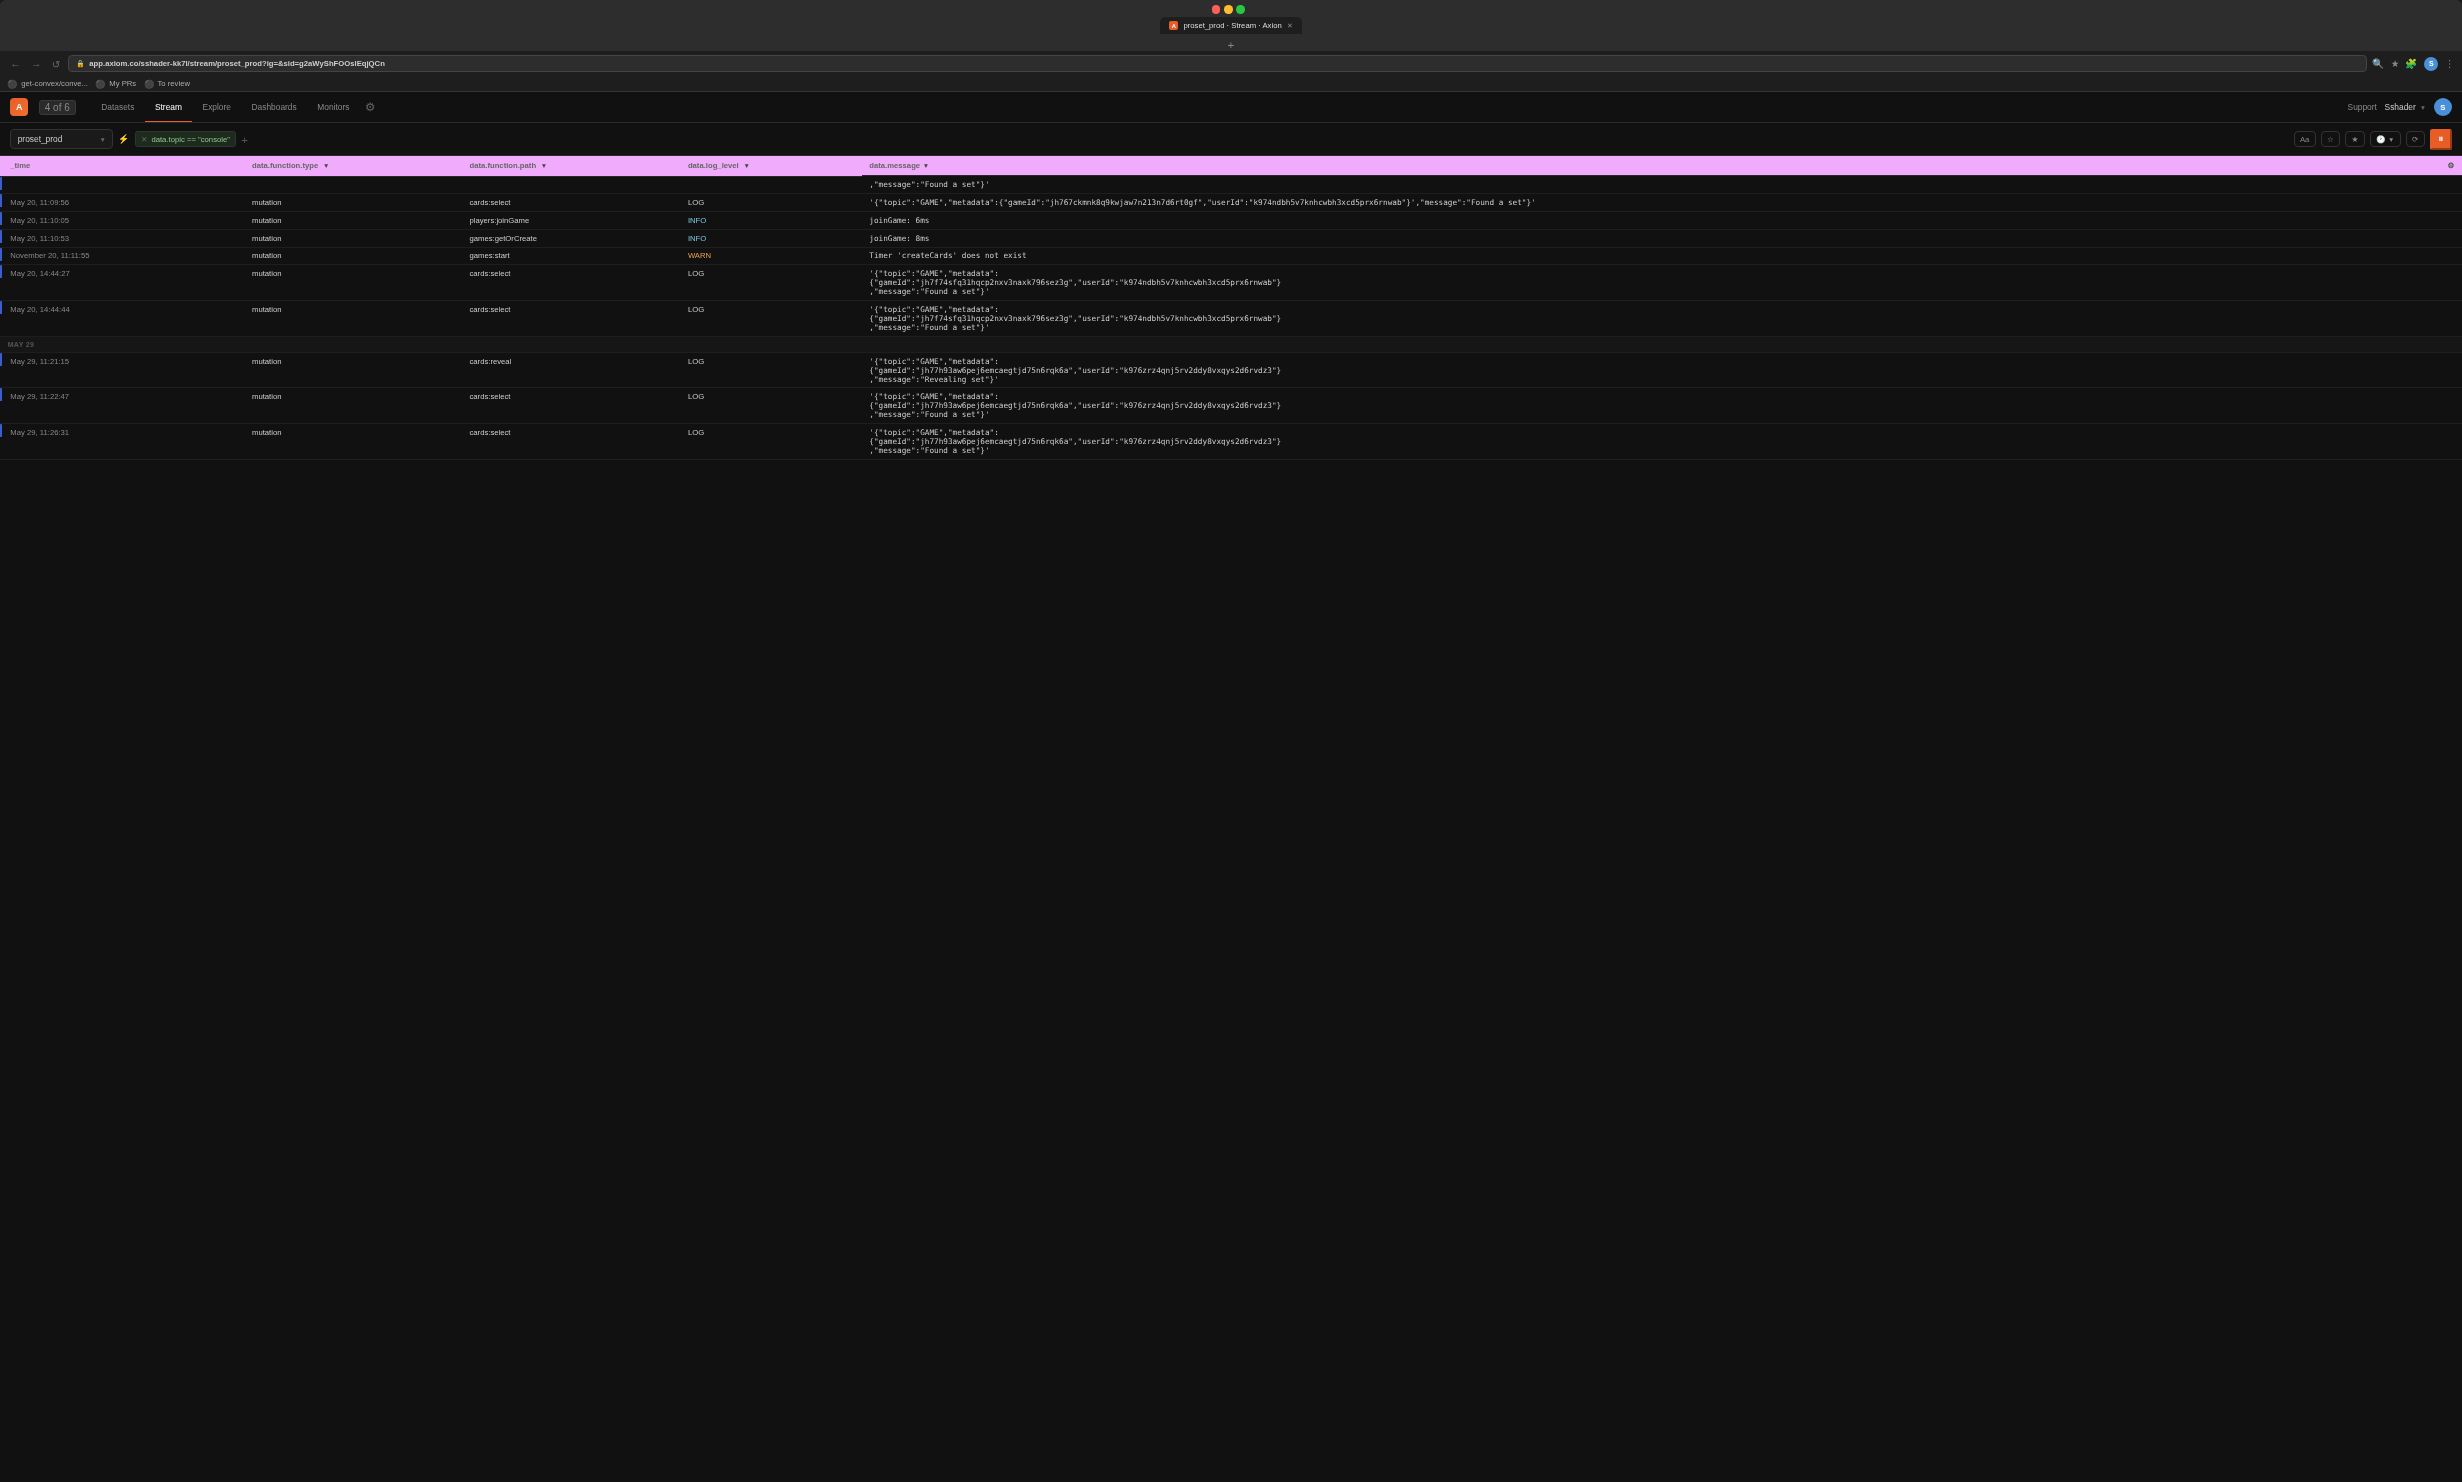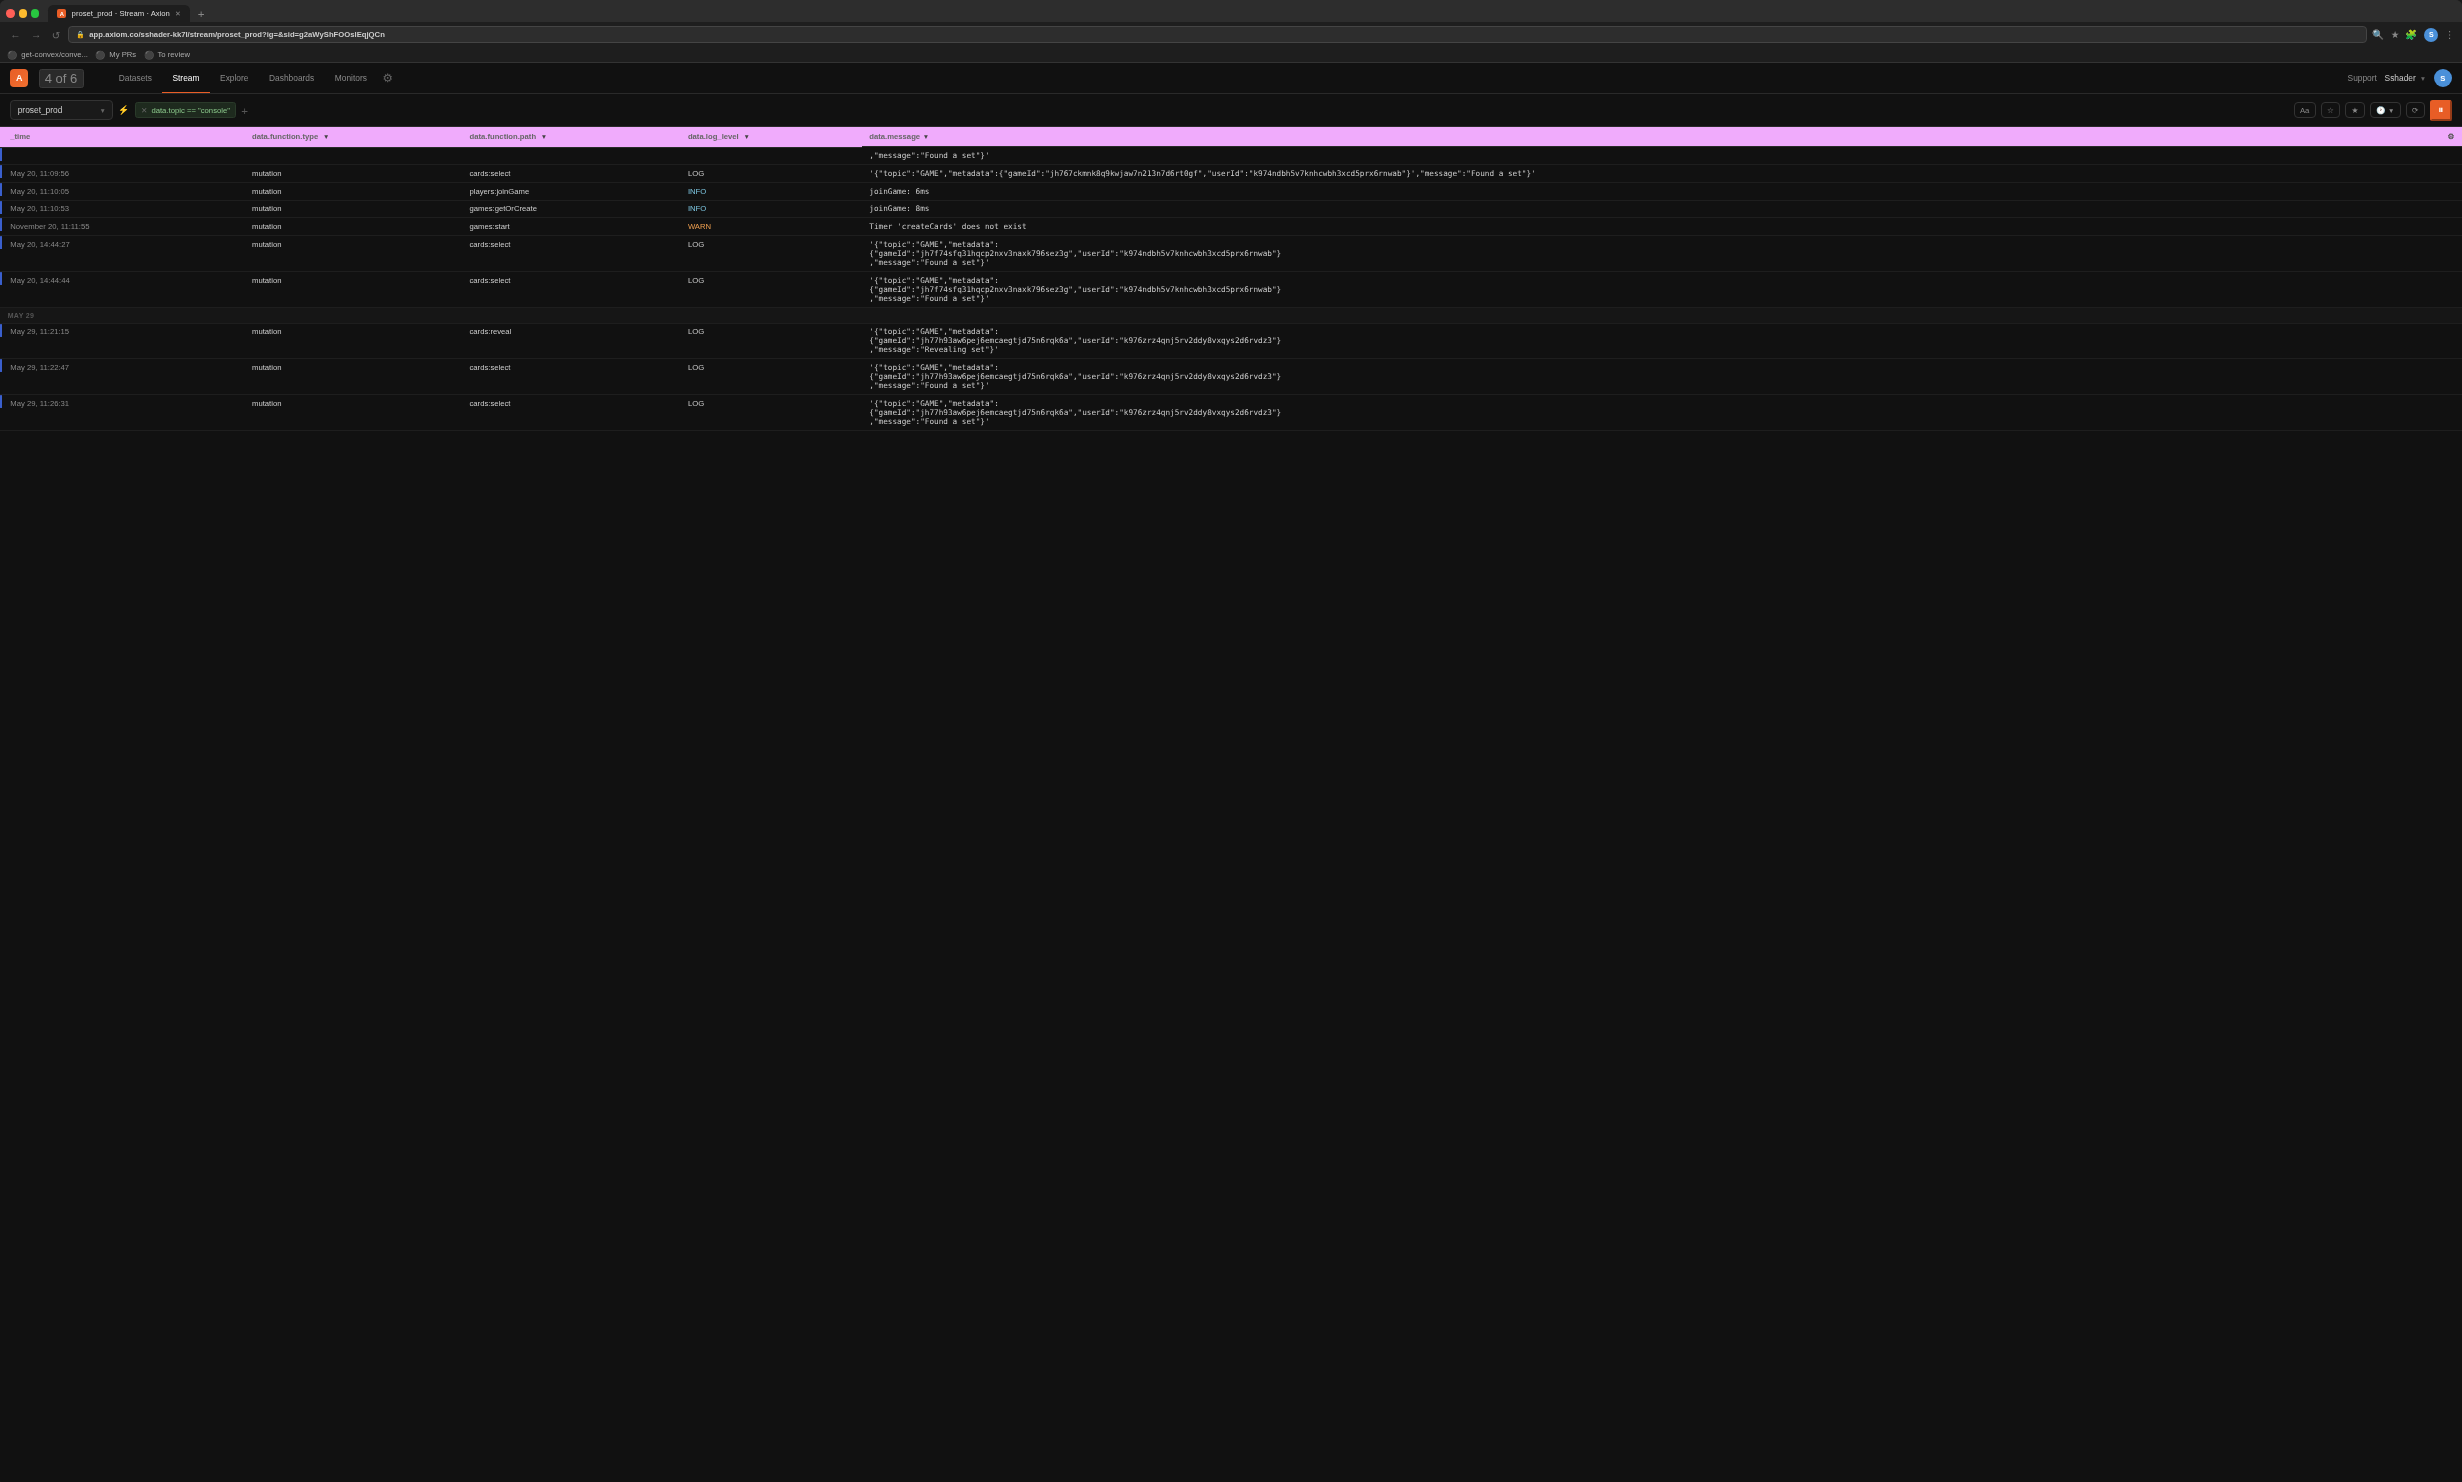--- a/index.html
+++ b/index.html
@@ -1,20 +1,20 @@
 <!DOCTYPE html>
 <html style="font-size:10.3px"><head>
   <meta charset="utf-8">
   <style>
     * { box-sizing: border-box; margin: 0; padding: 0; }
     body { font-family: -apple-system, BlinkMacSystemFont, 'Segoe UI', sans-serif; background: #1a1a1a; color: #e0e0e0; font-size: 8.4px; }
 
     
     .browser-chrome { background: #2d2d2d; border-radius: 6.4px; overflow: hidden; width: 100%; min-height: 100vh; }
-    .tab-bar { background: #2d2d2d; display: flex; align-items: center; padding: 5.2px 6.4px 0; gap: 3.9px; }
+    .tab-bar { background: #2d2d2d; display: flex; align-items: center; padding: 5.2px 6.4px 0; gap: 3.9px; flex-direction: column; }
     .traffic-lights { display: flex; gap: 3.9px; margin-right: 5.2px; }
     .traffic-light { width: 8.4px; height: 8.4px; border-radius: 50%; }
     .tl-red { background: #ff5f57; }
     .tl-yellow { background: #febc2e; }
     .tl-green { background: #28c840; }
     .tab { background: #3d3d3d; border-radius: 5.2px 5.2px 0 0; padding: 3.9px 9px; display: flex; align-items: center; gap: 5.2px; font-size: 7.7px; color: #ccc; max-width: 142px; }
     .tab.active { background: #1e1e1e; color: #fff; }
     .tab-favicon { width: 9px; height: 9px; background: #666; border-radius: 1.3px; flex-shrink: 0; }
     .tab-close { margin-left: auto; color: #888; cursor: pointer; font-size: 7px; }
     .tab-add { background: none; border: none; color: #888; font-size: 11.6px; cursor: pointer; padding: 0 3.9px; }
@@ -32,21 +32,21 @@
     .bookmark-bar { background: #1e1e1e; padding: 2.6px 7.7px; display: flex; align-items: center; gap: 7.7px; border-bottom: 0.6px solid #333; font-size: 7.7px; color: #aaa; }
     .bookmark-item { display: flex; align-items: center; gap: 3.2px; cursor: pointer; }
     .bm-github-icon { display: inline-block; font-size: 8.4px; }
 
     
     .app { background: #111; min-height: calc(100vh - 58px); }
 
     
     .app-nav { background: #111; border-bottom: 0.6px solid #2a2a2a; padding: 0 10.3px; display: flex; align-items: center; height: 31px; }
     .app-logo { width: 18px; height: 18px; background: linear-gradient(135deg, #e85d26, #f07030); border-radius: 3.9px; display: flex; align-items: center; justify-content: center; color: white; font-weight: bold; font-size: 9px; margin-right: 10.3px; flex-shrink: 0; }
-    .nav-badge { background: #2a2a2a; border: 0.6px solid #3a3a3a; border-radius: 2.6px; padding: 1.3px 5.2px; font-size: 13px; color: #888; margin-right: 25px; }
+    .nav-badge { background: #2a2a2a; border: 0.6px solid #3a3a3a; border-radius: 2.6px; padding: 1.3px 5.2px; font-size: 10px; color: #888; margin-right: 15px; }
     .nav-tabs { display: flex; align-items: center; gap: 0; flex: 1; }
     .nav-tab { padding: 9px 10.3px; font-size: 8.4px; color: #888; cursor: pointer; border-bottom: 1.3px solid transparent; margin-bottom: -0.6px; }
     .nav-tab.active { color: #fff; border-bottom-color: #e85d26; }
     .nav-right { display: flex; align-items: center; gap: 7.7px; margin-left: auto; }
     .nav-support { font-size: 8.4px; color: #888; cursor: pointer; }
     .nav-user { display: flex; align-items: center; gap: 3.9px; font-size: 8.4px; color: #ccc; cursor: pointer; }
     .nav-avatar { width: 18px; height: 18px; background: #4a90d9; border-radius: 50%; display: flex; align-items: center; justify-content: center; color: white; font-size: 7.7px; font-weight: bold; }
 
     
     .filter-bar { background: #111; border-bottom: 0.6px solid #2a2a2a; padding: 5.2px 10.3px; display: flex; align-items: center; gap: 5.2px; }

